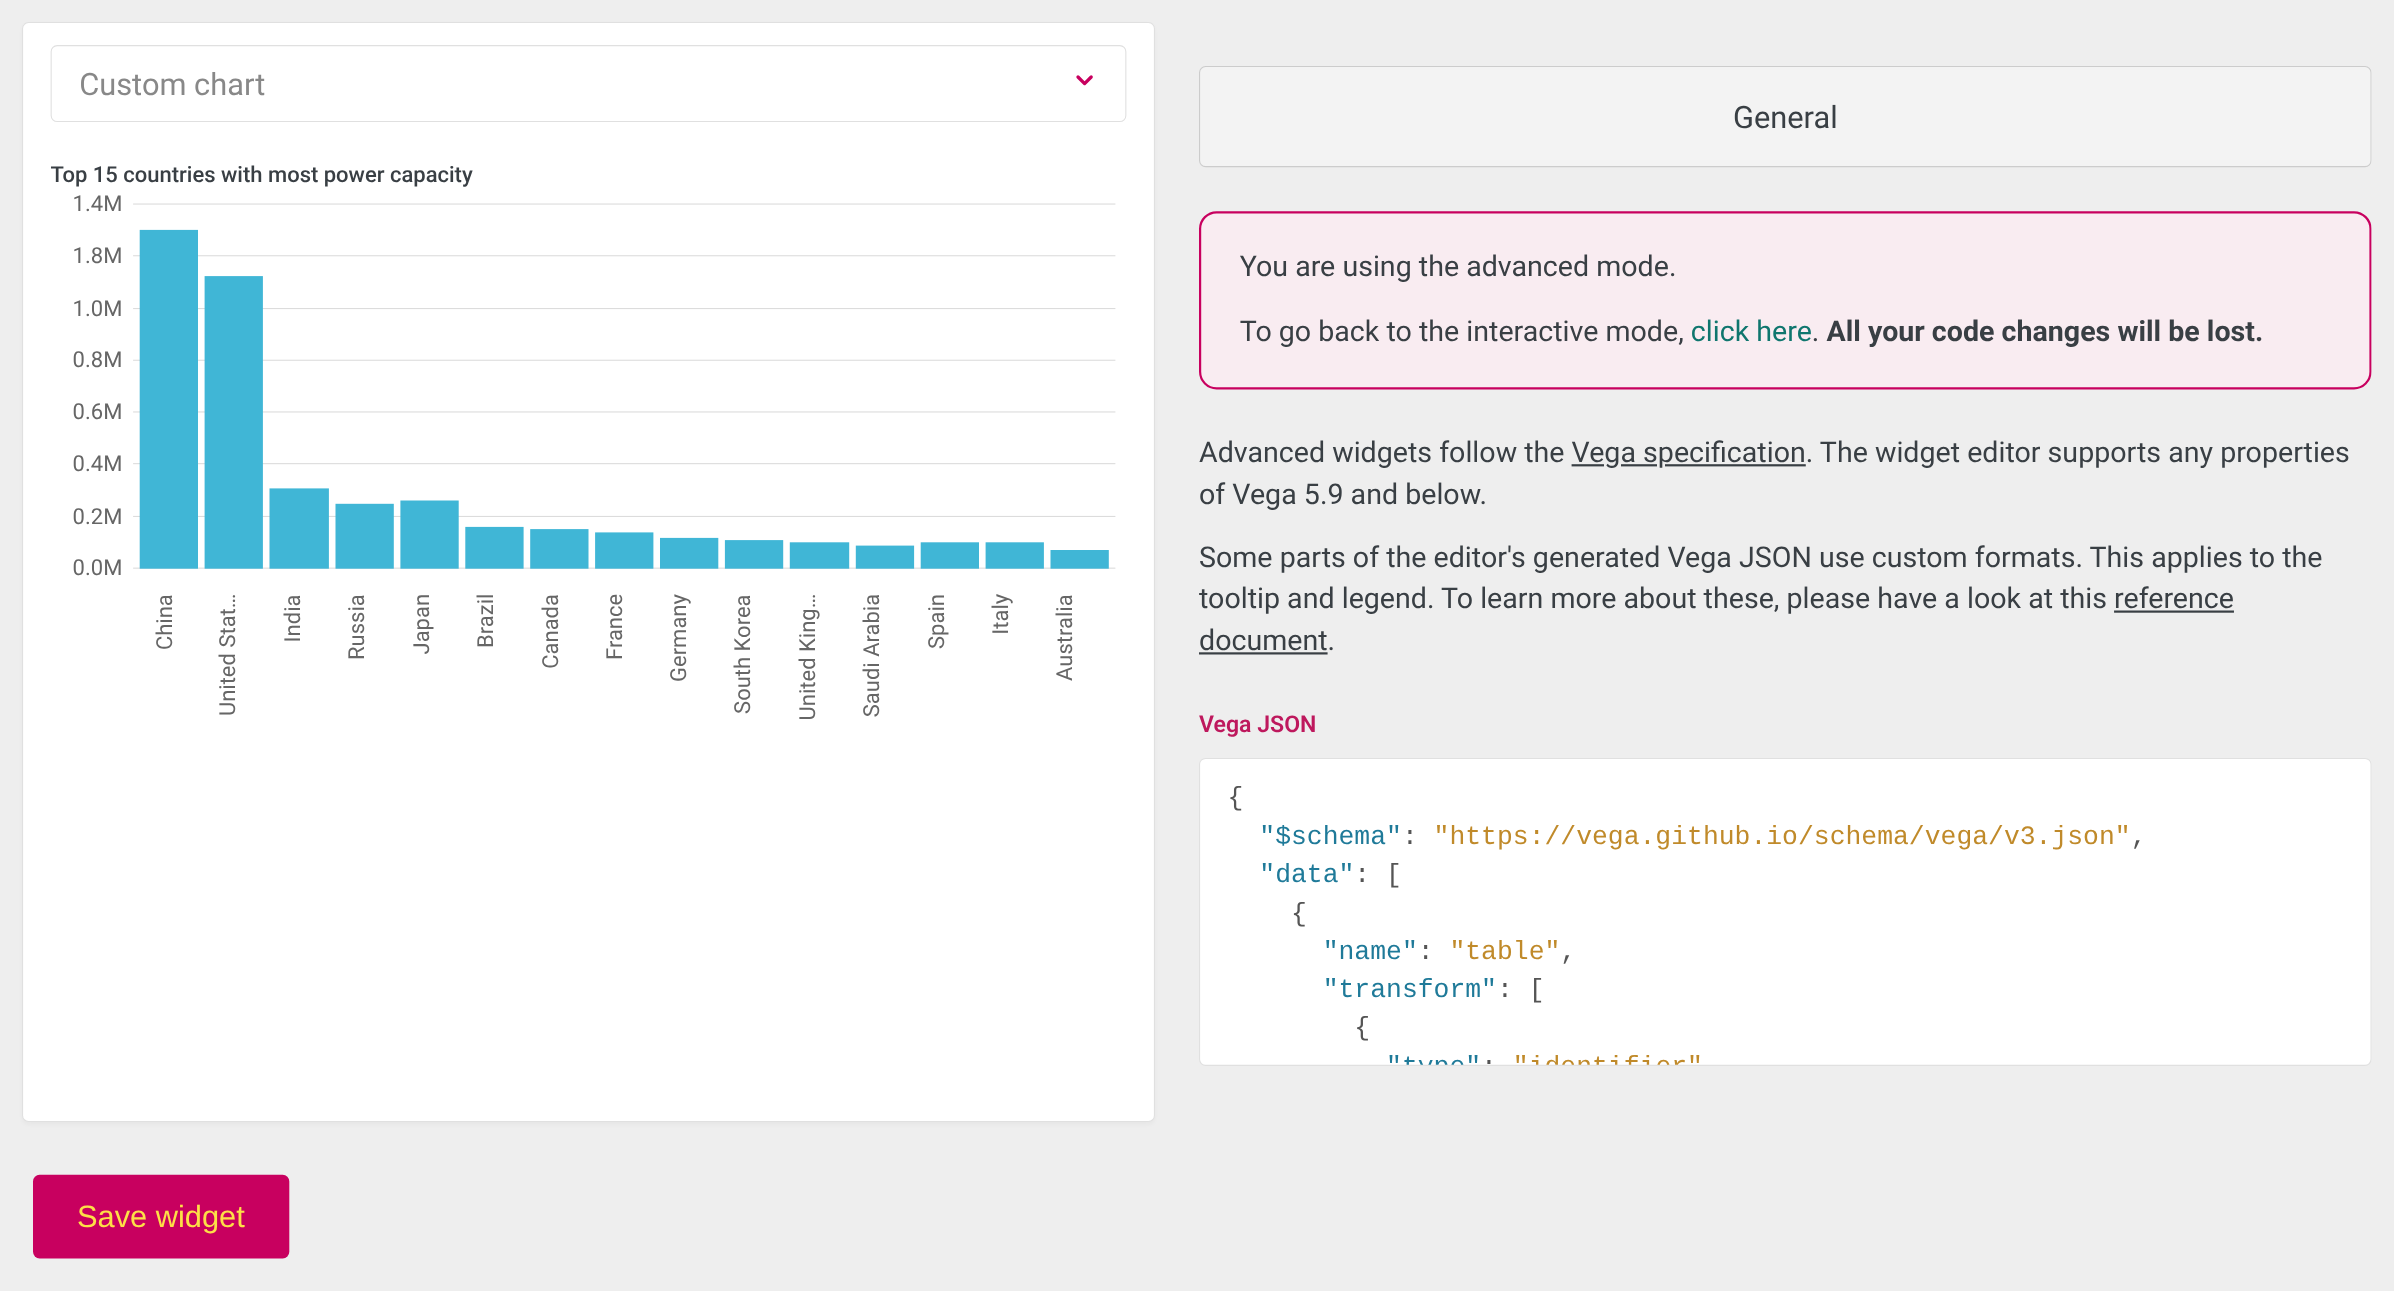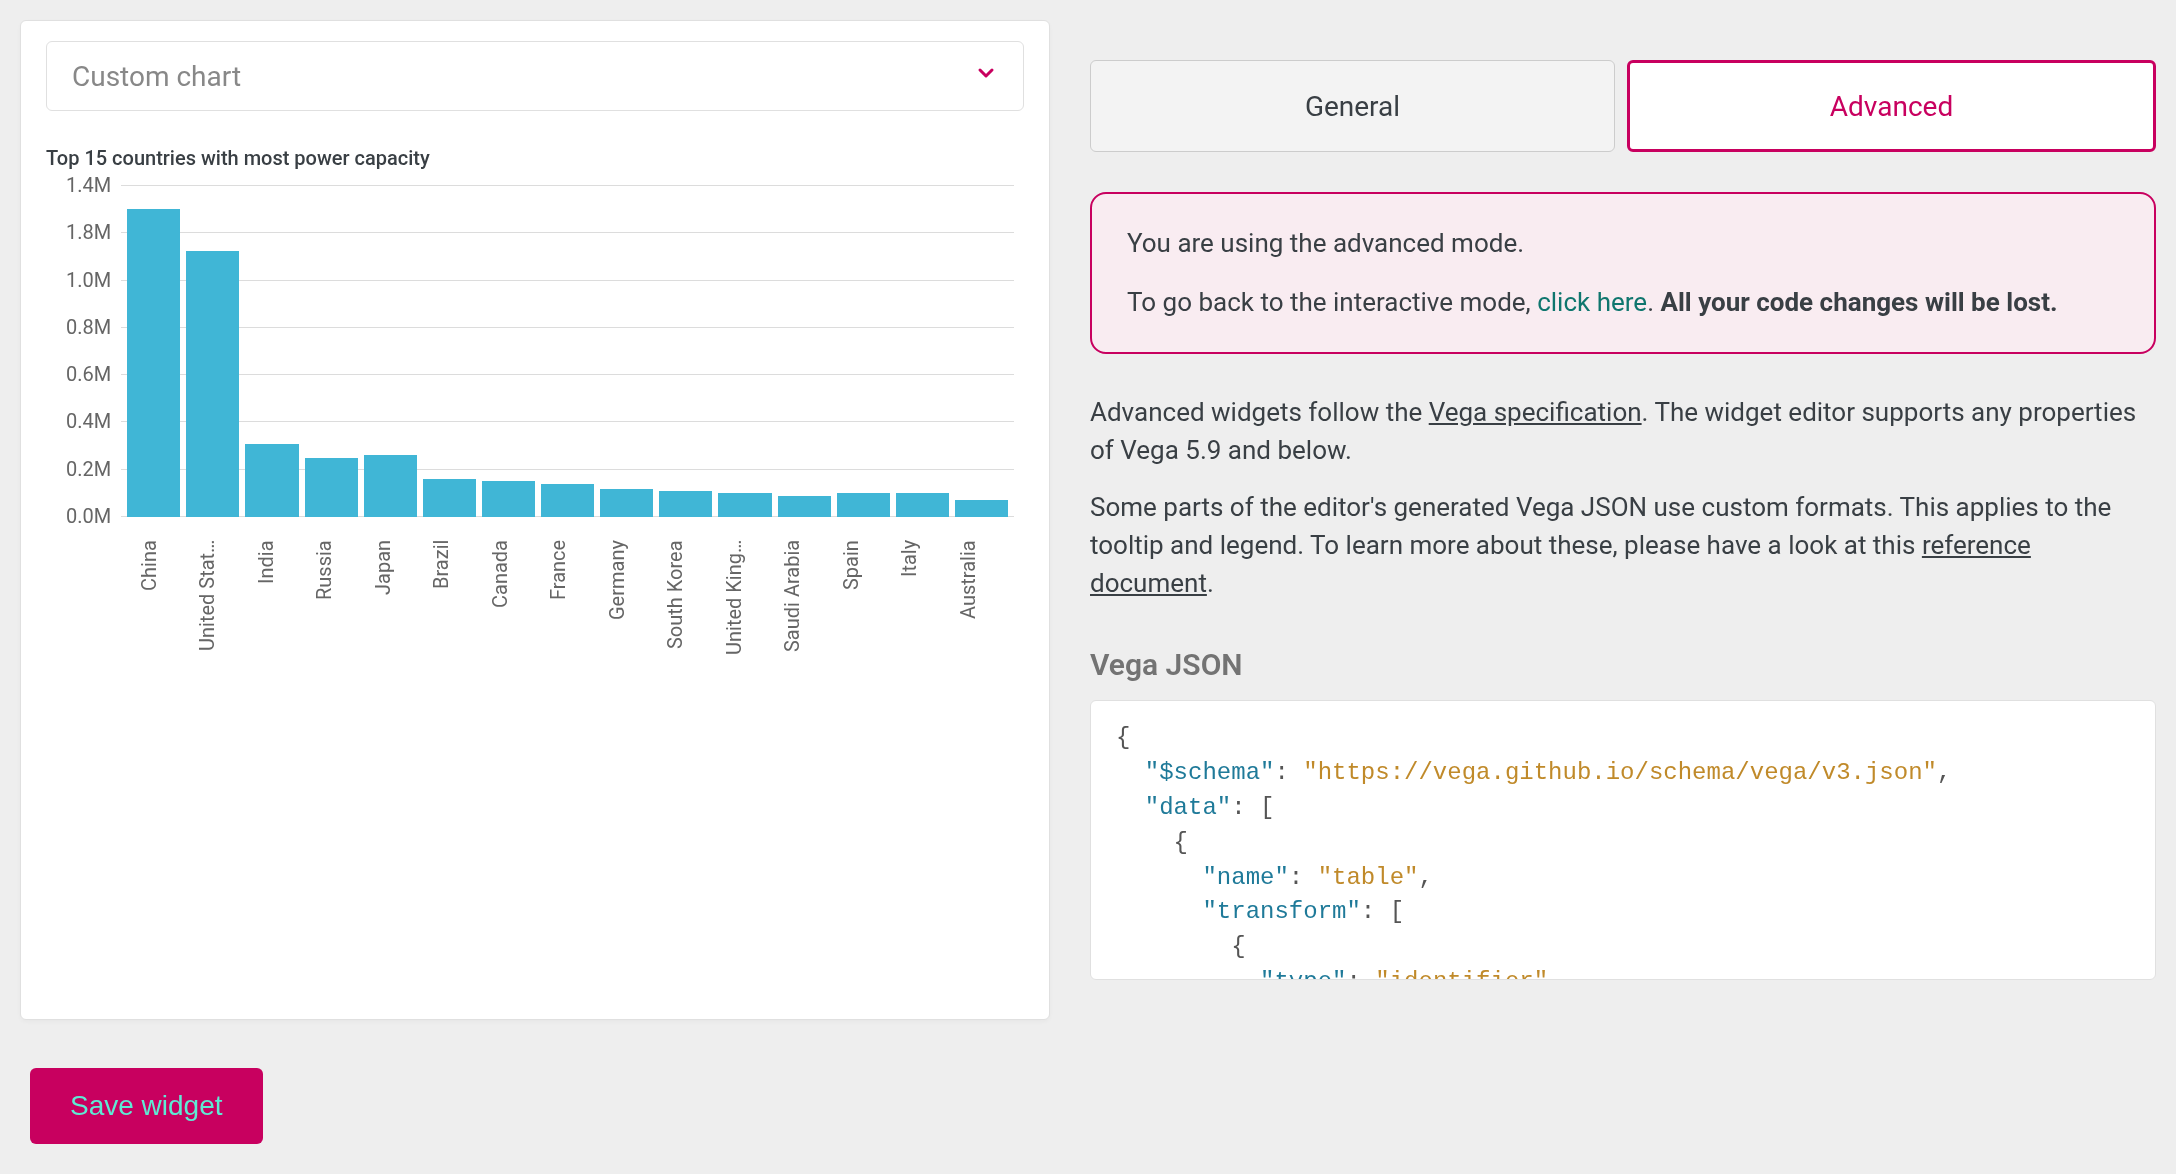--- a/index.html
+++ b/index.html
@@ -165,23 +165,23 @@
   .link-pink { color: #0f766e; cursor: pointer; }
   .bold { font-weight: 700; }
   .info-text {
     font-size: 26px;
     color: #393f44;
     line-height: 1.45;
     margin-bottom: 20px;
   }
   .info-text .uline { text-decoration: underline; cursor: pointer; }
   .vega-label {
-    font-size: 30px;
+    font-size: 21px;
     font-weight: 600;
-    color: #737373;
+    color: #be185d;
     margin-top: 45px;
     margin-bottom: 18px;
   }
   .code-box {
     background: #ffffff;
     border: 1px solid #e0e0e0;
     border-radius: 6px;
     padding: 20px 25px;
     font-family: "SFMono-Regular", Consolas, "Liberation Mono", Menlo, Courier, monospace;
     font-size: 24px;
@@ -193,21 +193,21 @@
   .tok-brace  { color: #555; }
   .tok-key    { color: #1f7a99; }
   .tok-string { color: #c08a2a; }
   .tok-punc   { color: #555; }
 
   .save-btn {
     position: absolute;
     left: 30px;
     bottom: 30px;
     background: #c8005f;
-    color: #5eead4;
+    color: #fde047;
     font-size: 28px;
     border: none;
     border-radius: 6px;
     padding: 22px 40px;
     cursor: pointer;
   }
 </style>
 </head>
 <body>
 
@@ -282,21 +282,20 @@
           <div class="x-label">Saudi Arabia</div>
           <div class="x-label">Spain</div>
           <div class="x-label">Italy</div>
           <div class="x-label">Australia</div>
         </div>
     </div>
 
     <div class="right-panel">
       <div class="tabs">
         <div class="tab">General</div>
-        <div class="tab active">Advanced</div>
       </div>
 
       <div class="alert-box">
         <p>You are using the advanced mode.</p>
         <p>
           <span>To go back to the interactive mode, </span><span class="link-pink">click here</span><span>. </span><span class="bold">All your code changes will be lost.</span>
         </p>
       </div>
 
       <p class="info-text">

